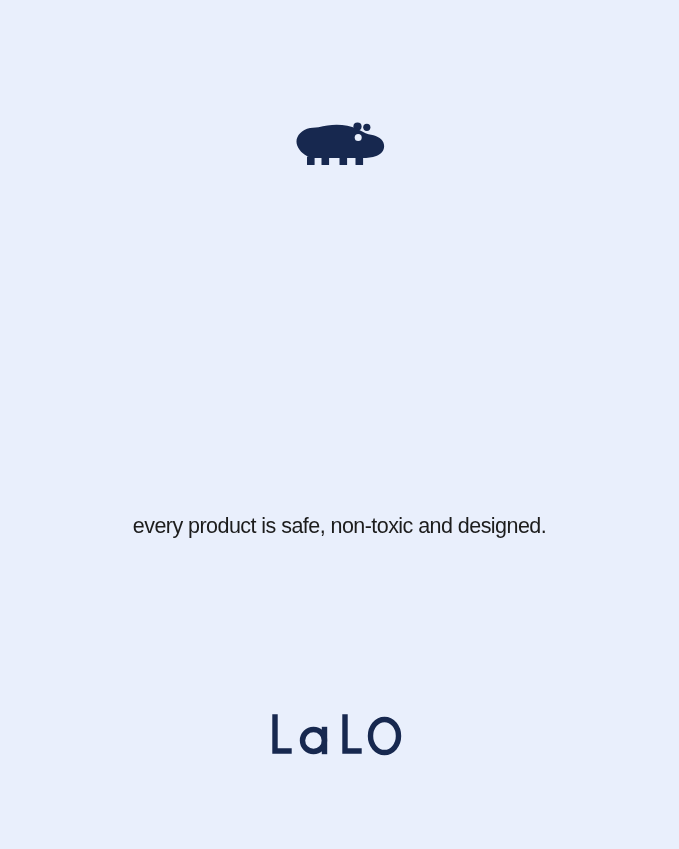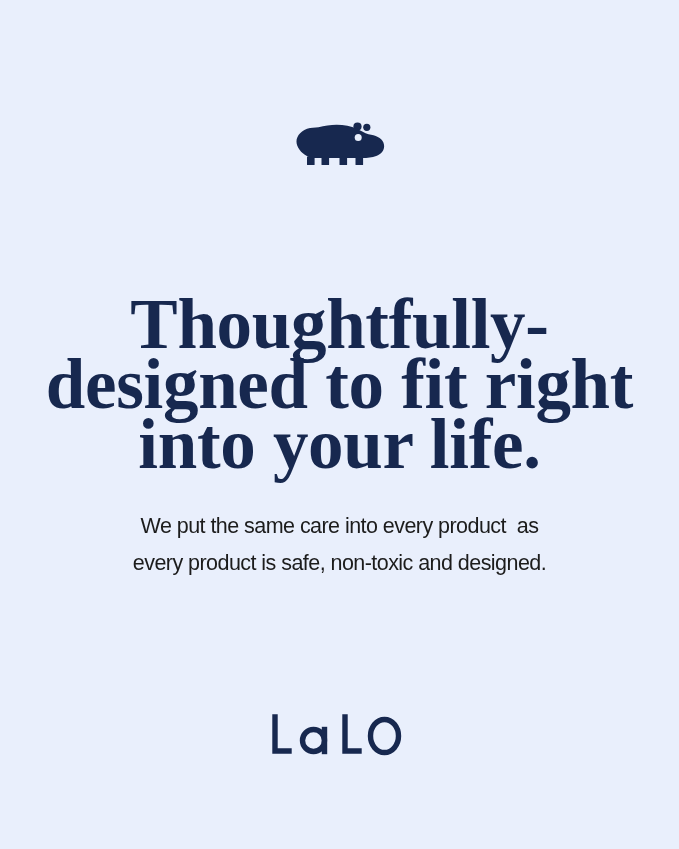--- a/index.html
+++ b/index.html
@@ -133,28 +133,22 @@
         <rect x="12.0" y="36.5" width="7.6" height="8.6" rx="0.6"></rect>
         <rect x="26.5" y="36.5" width="7.6" height="8.6" rx="0.6"></rect>
         <rect x="44.5" y="36.5" width="7.6" height="8.6" rx="0.6"></rect>
         <rect x="60.5" y="36.5" width="7.6" height="8.6" rx="0.6"></rect>
       </g>
 
       <circle cx="63.2" cy="17.4" r="3.5" fill="#e9effc"></circle>
     </svg>
   </div>
 
-  <h1 id="headline">
-    <span class="hl-line">Thoughtfully-</span>
-    <span class="hl-line">designed to fit right</span>
-    <span class="hl-line">into your life.</span>
-  </h1>
 
   <p id="body-copy">
-    <span class="bd-line">We put the same care into every product  as</span>
     <span class="bd-line">every product is safe, non-toxic and designed.</span>
   </p>
 
   <div id="wordmark">
     <span id="wordmark-text">LALO</span>
     <svg viewBox="0 0 140 50" xmlns="http://www.w3.org/2000/svg" aria-hidden="true">
       <g fill="none" stroke="#17284f" stroke-width="5.4" stroke-linecap="square" stroke-linejoin="miter">
 
         <path d="M5,5 L5,39 L19,39"></path>
 

